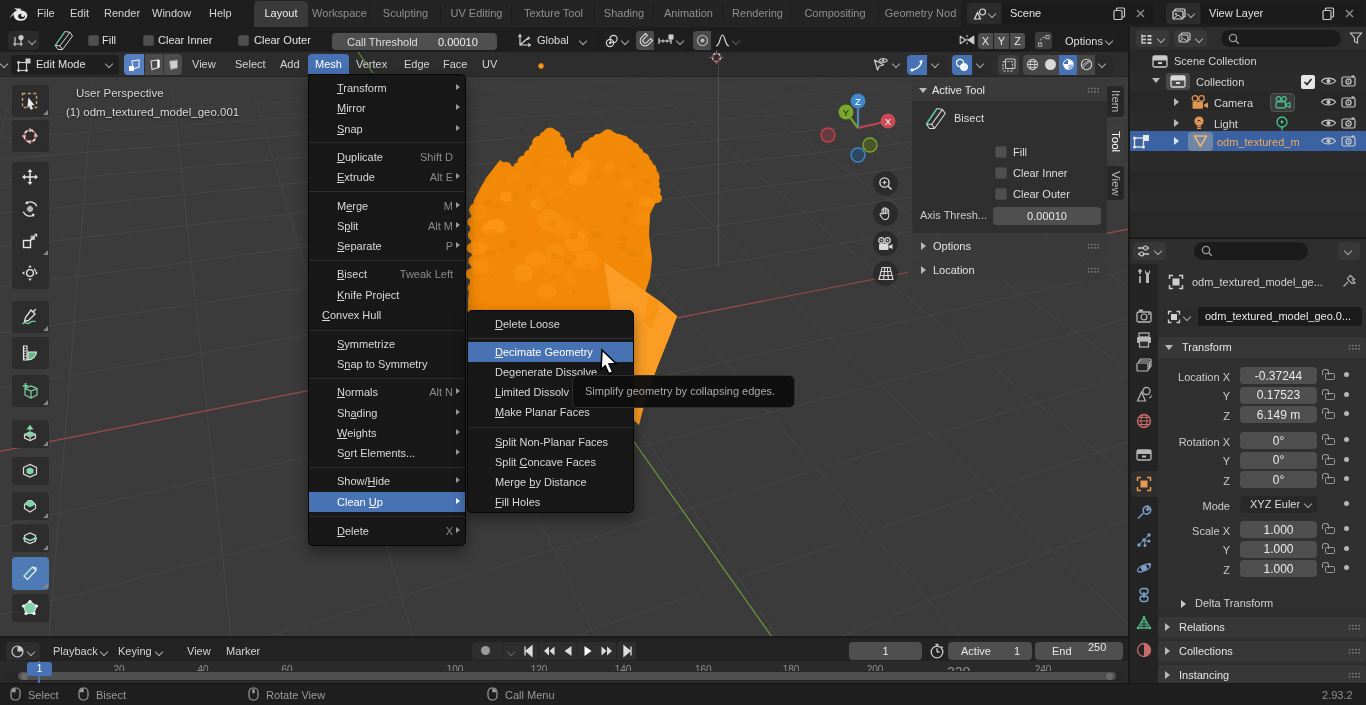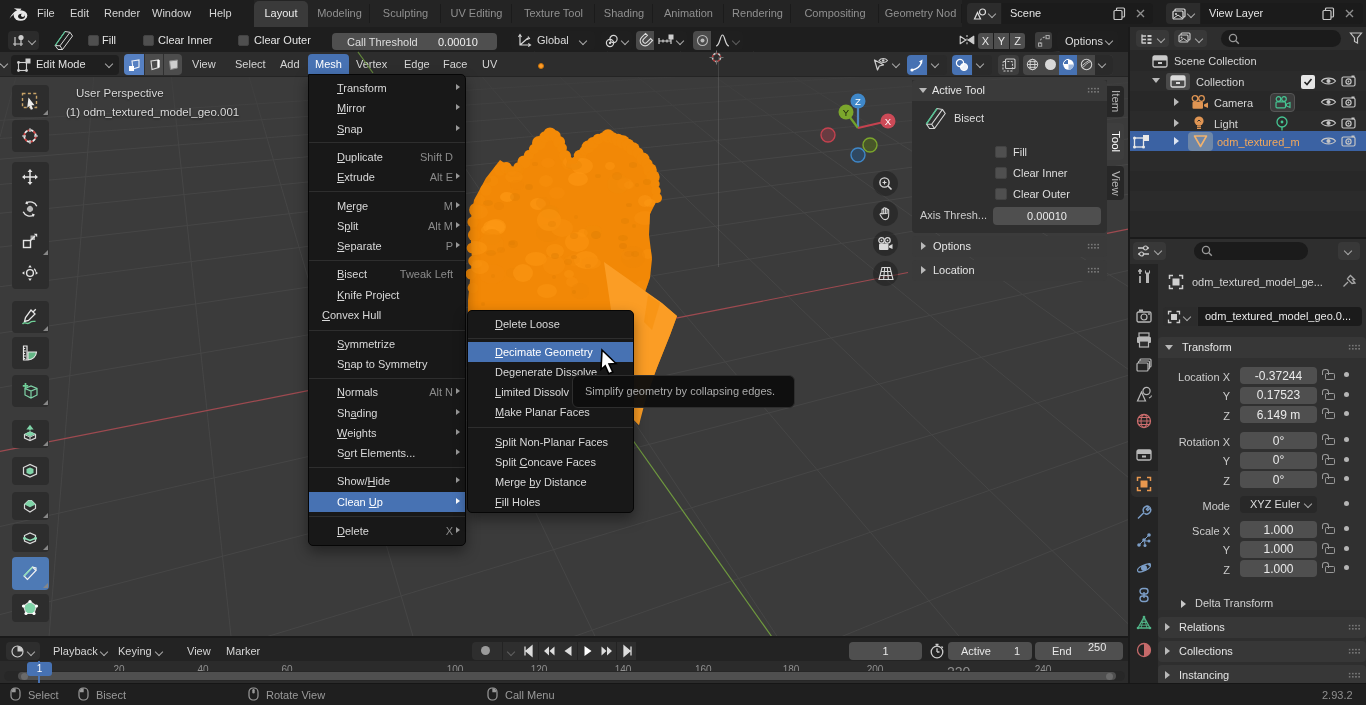--- a/index.html
+++ b/index.html
@@ -33,21 +33,21 @@
 </svg>
 <div class="t" style="left:37px;top:8px">File</div>
 <div class="t" style="left:70px;top:8px">Edit</div>
 <div class="t" style="left:104px;top:8px">Render</div>
 <div class="t" style="left:152px;top:8px">Window</div>
 <div class="t" style="left:209px;top:8px">Help</div>
 <div class="a" style="left:254px;top:0;width:708px;height:27px;background:#242424;overflow:hidden"></div>
 <div class="a" style="left:254px;top:1px;width:54px;height:26px;background:#3a3a3a;border-radius:5px 5px 0 0"></div>
 <div class="t" style="left:254px;top:8px;width:54px;text-align:center;color:#ececec">Layout</div>
 <div class="a" style="left:369px;top:4px;width:1px;height:19px;background:#1b1b1b"></div>
-<div class="t" style="left:310px;top:8px;width:59px;text-align:center;color:#909090;overflow:hidden">Modeling</div>
+<div class="t" style="left:310px;top:8px;width:59px;text-align:center;color:#909090;overflow:hidden">Workspace</div>
 <div class="a" style="left:440px;top:4px;width:1px;height:19px;background:#1b1b1b"></div>
 <div class="t" style="left:371px;top:8px;width:69px;text-align:center;color:#909090;overflow:hidden">Sculpting</div>
 <div class="a" style="left:511px;top:4px;width:1px;height:19px;background:#1b1b1b"></div>
 <div class="t" style="left:442px;top:8px;width:69px;text-align:center;color:#909090;overflow:hidden">UV Editing</div>
 <div class="a" style="left:594px;top:4px;width:1px;height:19px;background:#1b1b1b"></div>
 <div class="t" style="left:513px;top:8px;width:81px;text-align:center;color:#909090;overflow:hidden">Texture Tool</div>
 <div class="a" style="left:652px;top:4px;width:1px;height:19px;background:#1b1b1b"></div>
 <div class="t" style="left:596px;top:8px;width:56px;text-align:center;color:#909090;overflow:hidden">Shading</div>
 <div class="a" style="left:723px;top:4px;width:1px;height:19px;background:#1b1b1b"></div>
 <div class="t" style="left:654px;top:8px;width:69px;text-align:center;color:#909090;overflow:hidden">Animation</div>

